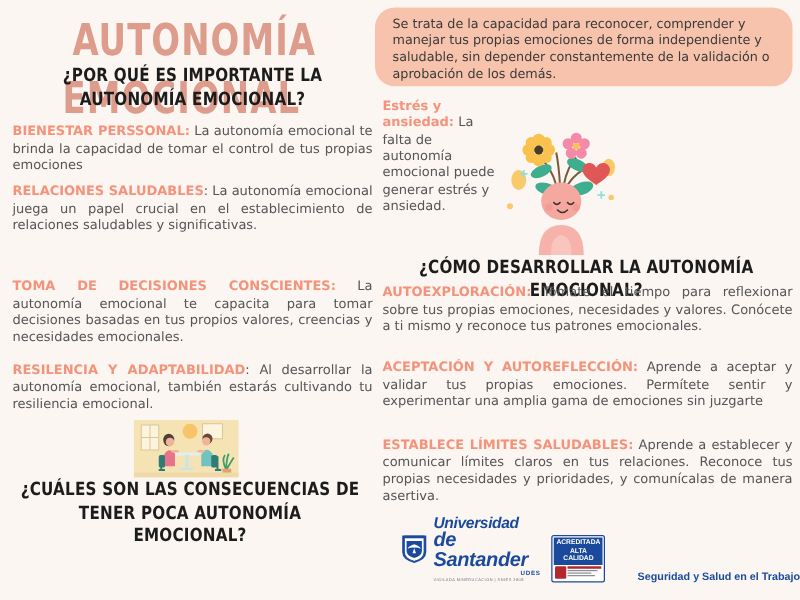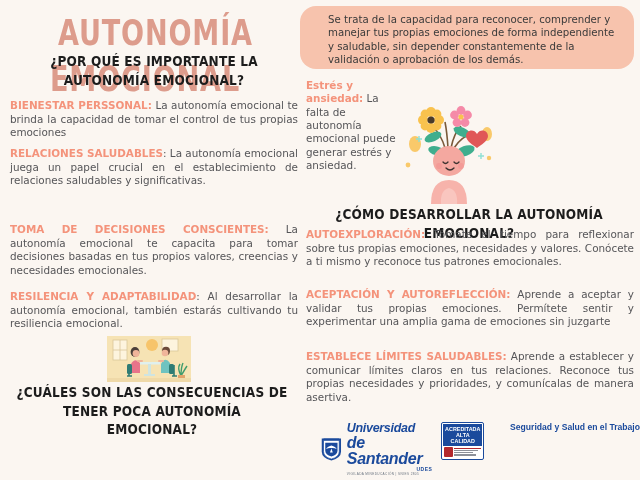--- a/index.html
+++ b/index.html
@@ -53,35 +53,35 @@
   .para .lead { color: #f4937b; font-weight: 700; text-align: right; }
   .para.loose { text-align: left; }
 
   
   .bubble {
     position: absolute;
     left: 300px; top: 6px;
     width: 334px; height: 63px;
     background: #f7c3ad;
     border-radius: 16px;
-    padding: 7px 12px 6px 28px;
+    padding: 7px 12px 6px 14px;
   }
   .bubble-text {
     font-family: "DejaVu Sans", sans-serif;
     font-size: 10.2px;
     line-height: 1.32;
     color: #3a3a3a;
     text-align: left;
   }
 
   
   .illus { position: absolute; }
 
   
-  .footer { position: absolute; left: 320px; top: 422px; height: 44px; display: flex; align-items: flex-start; gap: 9px; }
+  .footer { position: absolute; left: 320px; top: 422px; height: 44px; display: flex; align-items: flex-end; gap: 9px; }
   .udes-logo { display: flex; align-items: center; gap: 4px; }
   .udes-word { line-height: 1; }
   .udes-l1, .udes-l2 {
     font-family: "Liberation Sans", sans-serif;
     font-weight: 700; font-style: italic;
     color: #1b4a9c; font-size: 12.5px; letter-spacing: -0.3px;
   }
   .udes-l2 { font-size: 16px; }
   .udes-sub {
     font-family: "Liberation Sans", sans-serif;

